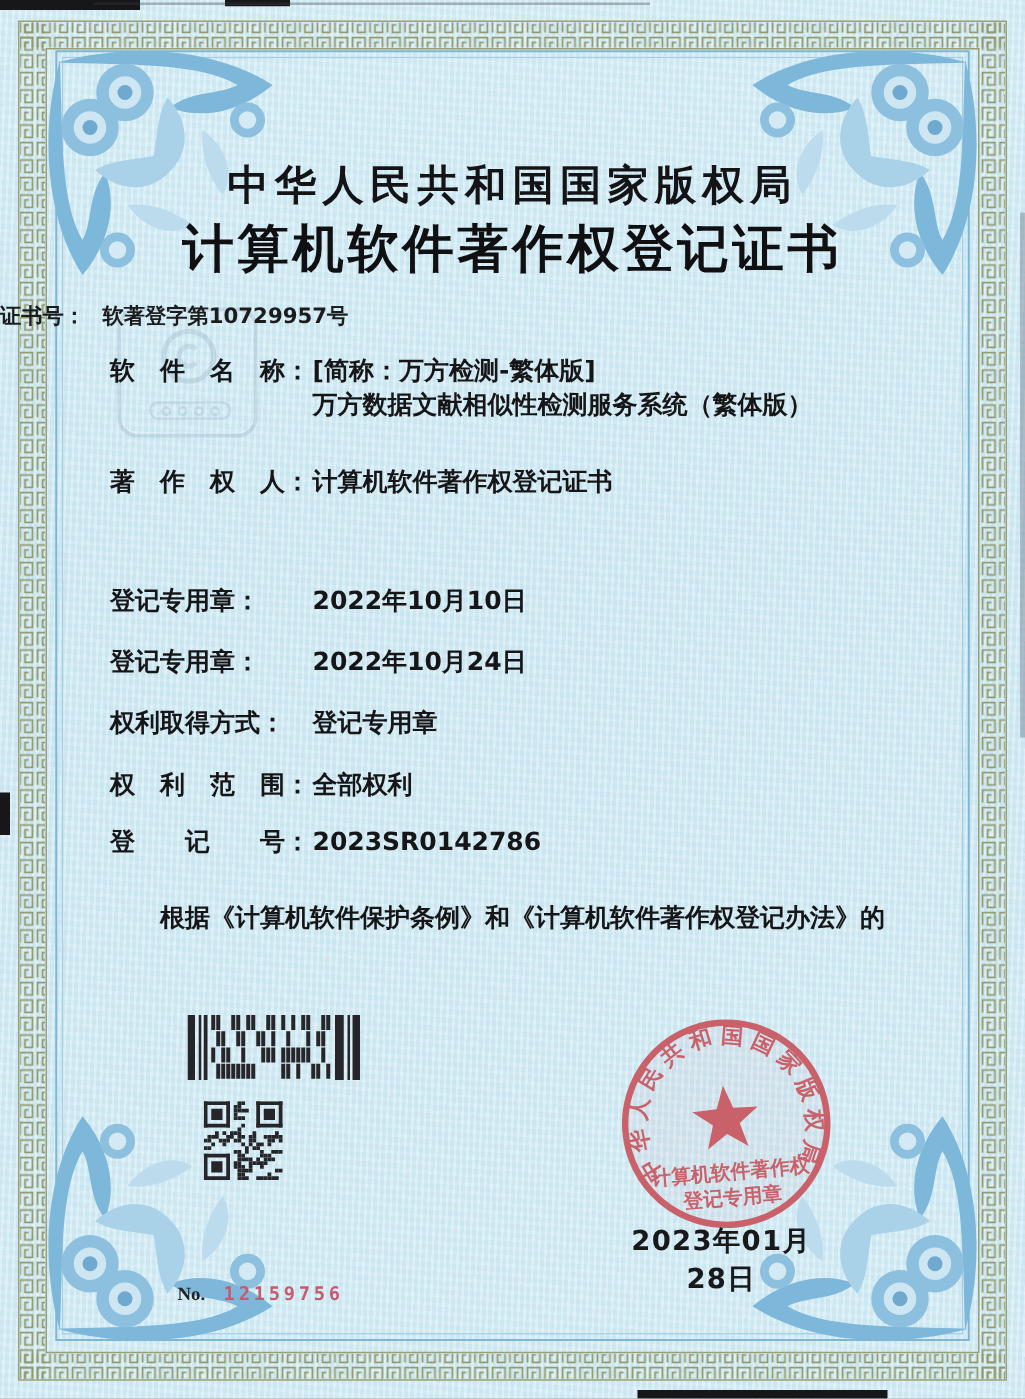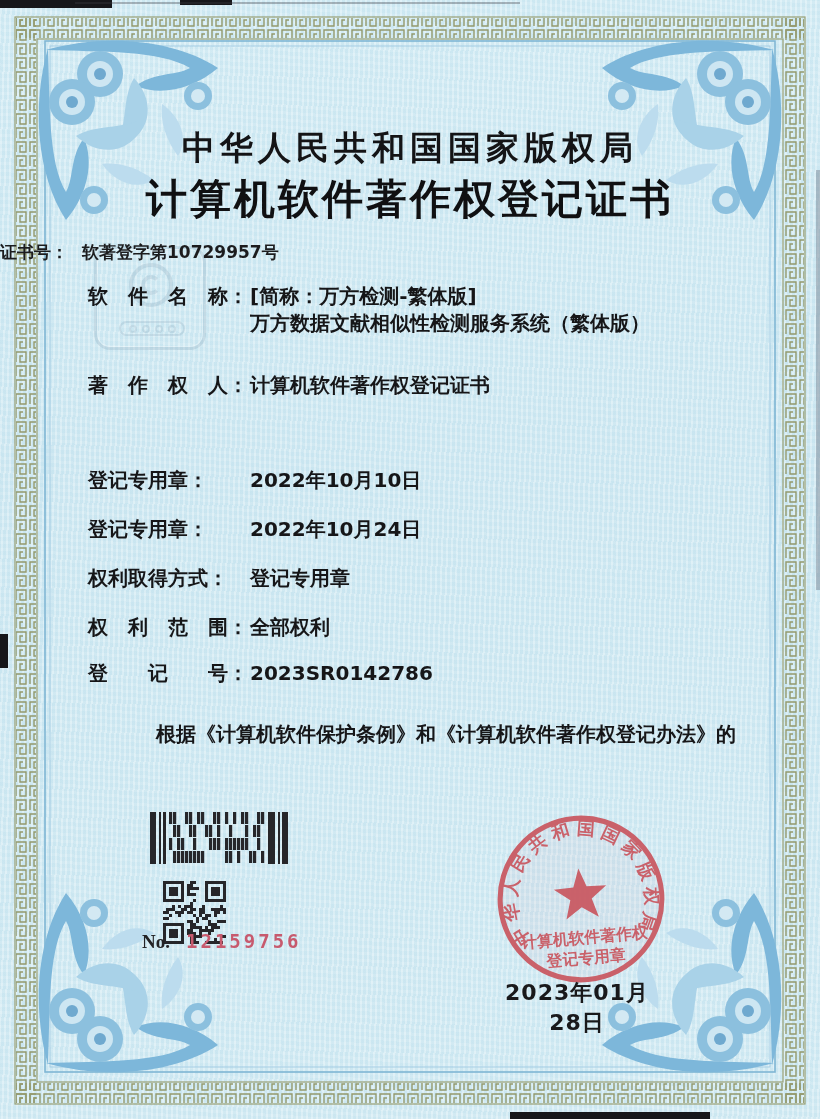--- a/index.html
+++ b/index.html
@@ -46,36 +46,35 @@
   
   .row { position:absolute; left:88px; right:50px; font-size:20px; font-weight:700; line-height:27px; }
   .flabel { position:absolute; left:0; top:0; width:150px; color:#161618; white-space:nowrap; }
   .fval  { position:absolute; left:162px; right:0; color:#161618; }
   .fval div { margin-bottom:0; }
 
   .statement {
     position:absolute; left:88px; right:76px; top:710px;
     font-size:20px; font-weight:700; line-height:48px; color:#161618;
     text-align:justify;
-    margin-left:28px;
   }
   .statement .l1 { text-indent:2em; }
 
   
   .barcode-box { position:absolute; left:150px; top:812px; z-index:3; }
   .qr-box { position:absolute; left:163px; top:881px; z-index:3; }
 
   
   .seal-box { position:absolute; left:494px; top:812px; width:174px; height:174px; z-index:5; transform:rotate(-5deg); opacity:.92; }
 
   .issue-date {
     position:absolute; left:492px; top:978px; width:170px; text-align:center;
     font-size:22px; font-weight:700; color:#19191b; letter-spacing:1px; z-index:6;
   }
-  .serial-line { position:absolute; left:142px; top:930px; font-size:19px; z-index:3; }
+  .serial-line { position:absolute; left:142px; top:1026px; font-size:15px; z-index:3; }
   .serial-line .prefix { font-family:"Liberation Serif","DejaVu Serif",serif; font-weight:700; color:#232326; }
   .serial-line .num { font-family:"DejaVu Sans Mono","Liberation Mono",monospace; font-weight:700; letter-spacing:3px; margin-left:10px; }
 
   
   .emboss { position:absolute; left:94px; top:246px; z-index:2; opacity:.5; }
   .emboss .sq { width:112px; height:104px; border:3px solid rgba(135,165,186,.55); border-radius:16px;
                 box-shadow: inset 0 0 0 1px rgba(255,255,255,.6); position:relative; }
   .emboss .cir { position:absolute; left:32px; top:14px; width:44px; height:44px; border:4px solid rgba(135,165,186,.55); border-radius:50%; }
   .emboss .cc { position:absolute; left:44px; top:26px; width:20px; height:20px; border:4px solid rgba(135,165,186,.5); border-radius:50%; border-right-color:transparent; }
   .emboss .pill { position:absolute; left:22px; top:72px; width:66px; height:15px; border:2px solid rgba(135,165,186,.5); border-radius:8px; display:flex; gap:5px; align-items:center; justify-content:center; }

